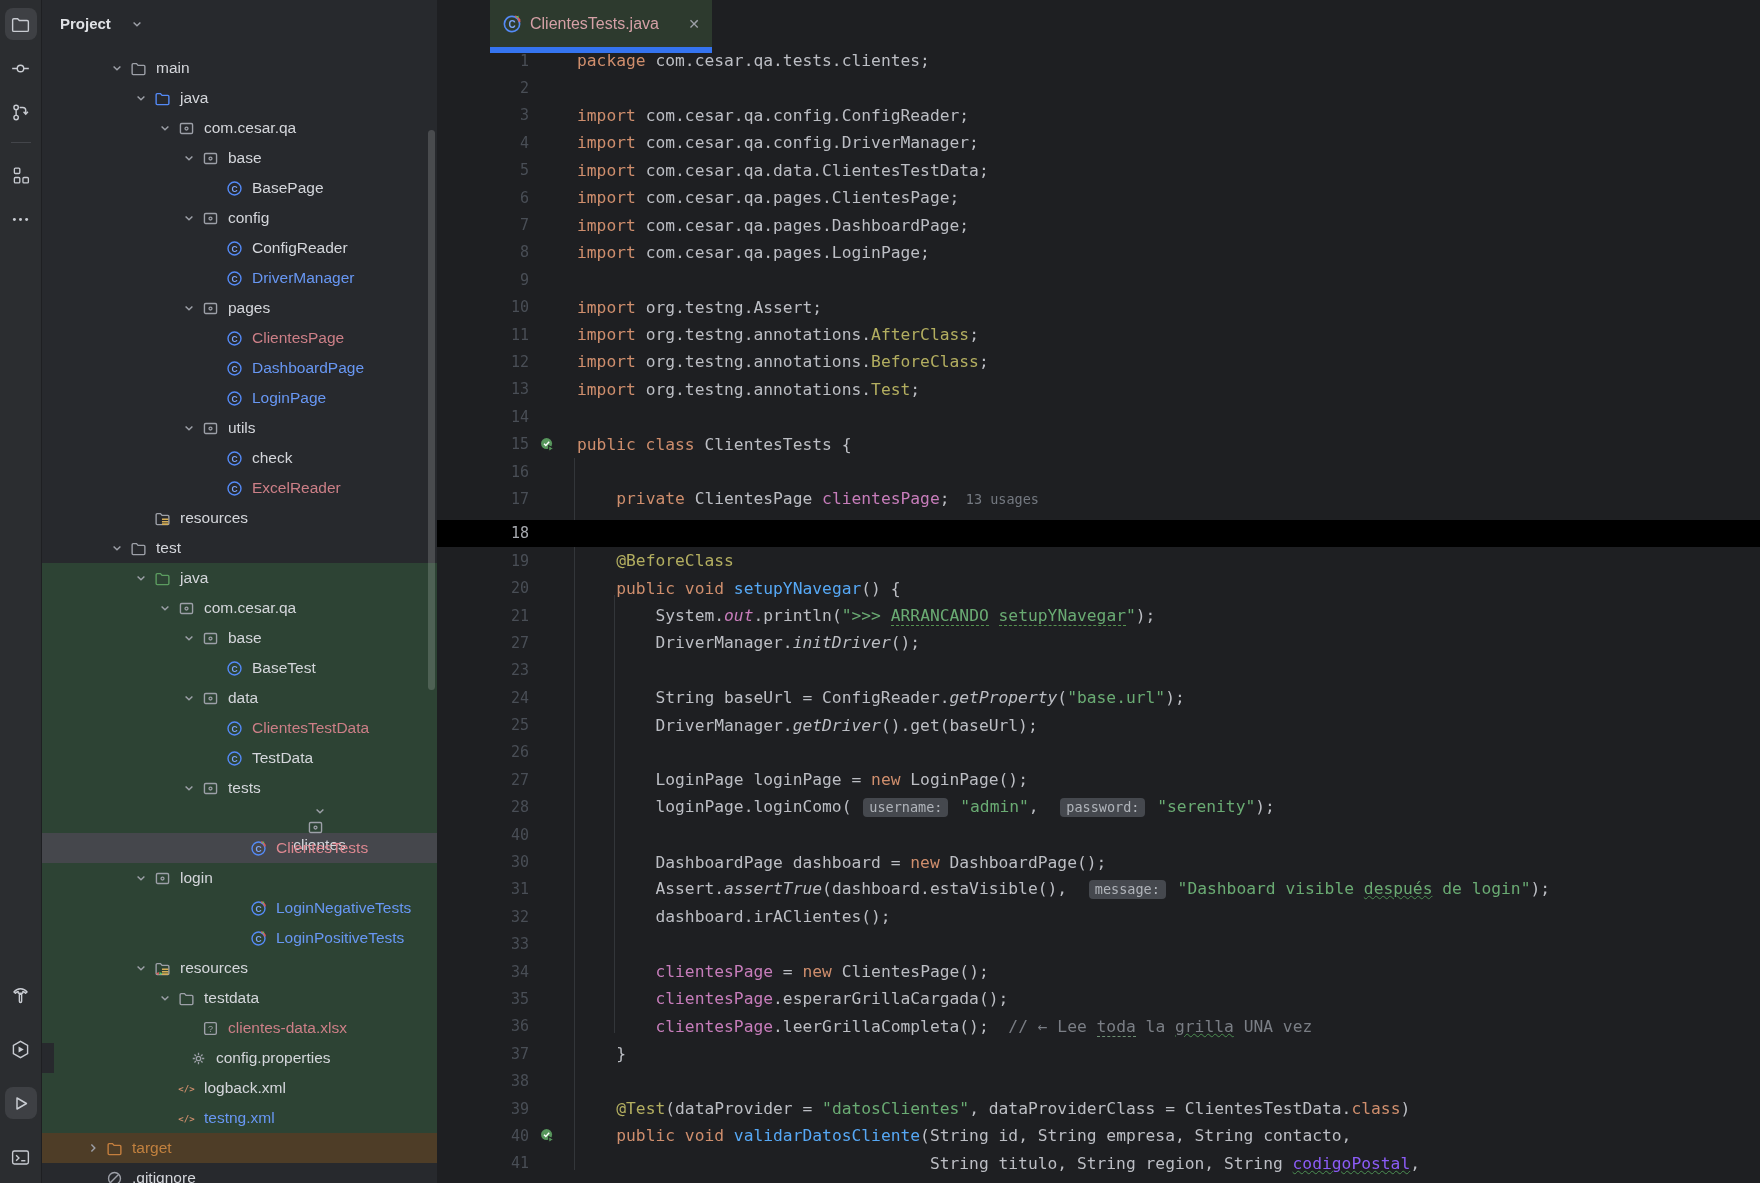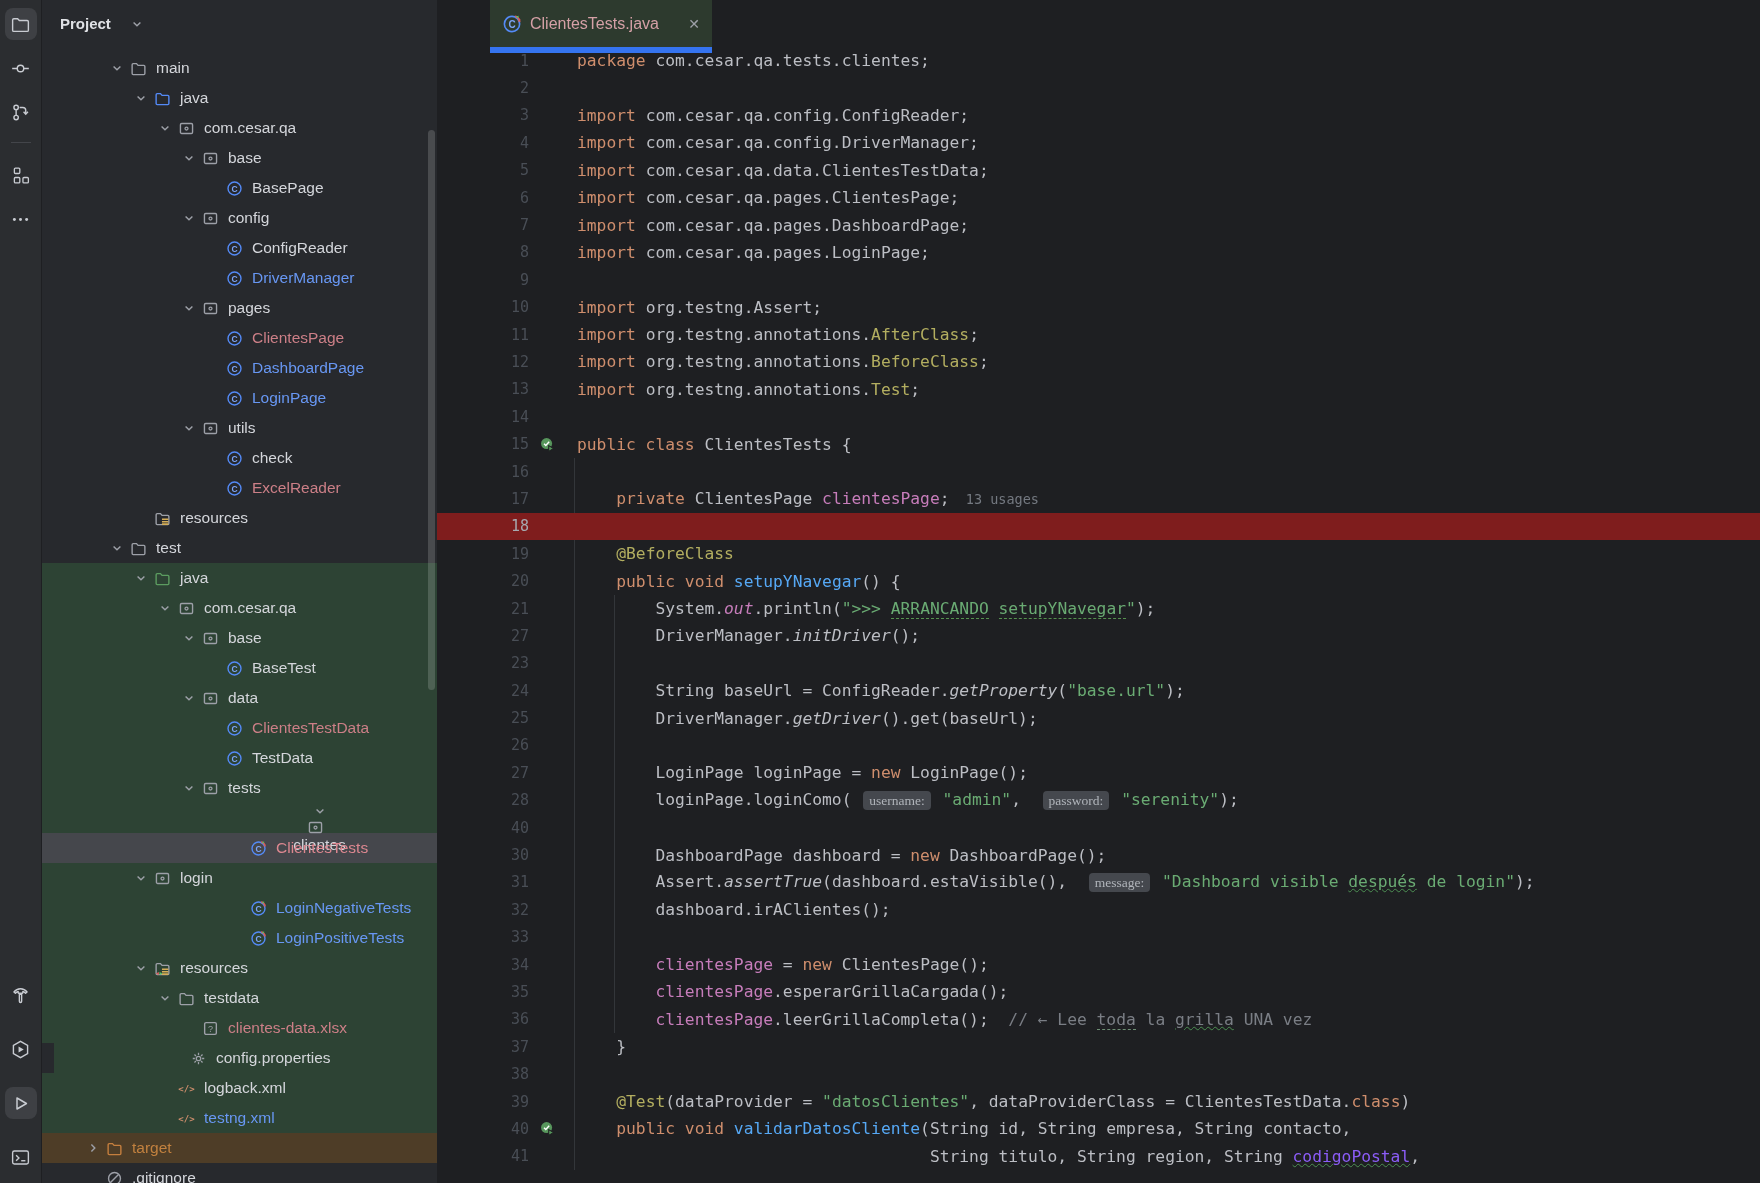--- a/index.html
+++ b/index.html
@@ -45,21 +45,21 @@
   .tab { margin-left:53px; width:222px; background:#2D3A2E; display:flex; align-items:center;
     gap:8px; padding:0 12px; cursor:pointer; }
   .tab-label { font-size:16px; color:#D5A0A6; }
   .tab-close { margin-left:auto; color:#9DA0A8; font-size:14px; cursor:pointer; }
   .tab-underline { position:absolute; left:53px; top:47px; width:222px; height:6px; background:#3574F0; }
 
   .code { position:absolute; top:47px; left:0; right:0; }
   .guide { position:absolute; width:1px; background:#33363A; }
   .line { position:relative; display:flex; height:27.4px; align-items:center;
     font-family:"DejaVu Sans Mono", monospace; font-size:16.3px; }
-  .line.cur { background:#7f1d1d; }
+  .line.cur { background:#000000;margin-top:7px; }
   .lnum { width:92px; flex:none; text-align:right; color:#494E56; font-size:15px;
     font-family:"DejaVu Sans Mono", monospace; }
   .line.cur .lnum { color:#A7AAB0; }
   .gslot { width:48px; flex:none; display:flex; align-items:center; padding-left:11px; }
   .ltext { flex:1; min-width:0; white-space:pre; }
 
   .sg-k  { color:#CF8E6D; }
   .sg-p  { color:#BCBEC4; }
   .sg-s  { color:#6AAB73; }
   .sg-c  { color:#7A7E85; }
@@ -70,21 +70,21 @@
   .sg-pi { color:#BCBEC4; font-style:italic; }
   .sg-sd { color:#6AAB73; border-bottom:1.5px dashed #55914F; }
   .sg-sw { color:#6AAB73; text-decoration:underline; text-decoration-style:wavy;
            text-decoration-color:#4C8F52; text-decoration-thickness:1px;margin-top:8px; }
   .sg-cd { color:#7A7E85; border-bottom:1.5px dashed #6E8F74; }
   .sg-cw { color:#7A7E85; text-decoration:underline; text-decoration-style:wavy;
            text-decoration-color:#4C8F52; text-decoration-thickness:1px; }
   .sg-pw { color:#8b5cf6; text-decoration:underline; text-decoration-style:wavy;
            text-decoration-color:#4C8F52; text-decoration-thickness:1px; }
   .sg-h  { display:inline-block; background:#45484E; color:#B0B4BA; border-radius:4px;
-           padding:0 6px; margin:0 2px; font-size:13.5px; line-height:19px;font-family:Liberation Serif, serif; }
+           padding:0 6px; margin:0 2px; font-size:13.5px; line-height:19px; }
   .sg-u  { color:#747981; font-size:13.5px; }
 </style>
 </head>
 <body>
 
 <div id="app">
   <div class="actbar">
     <div class="act-top">
         <div class="act-btn active">
           <span style="display: inline-flex;">

